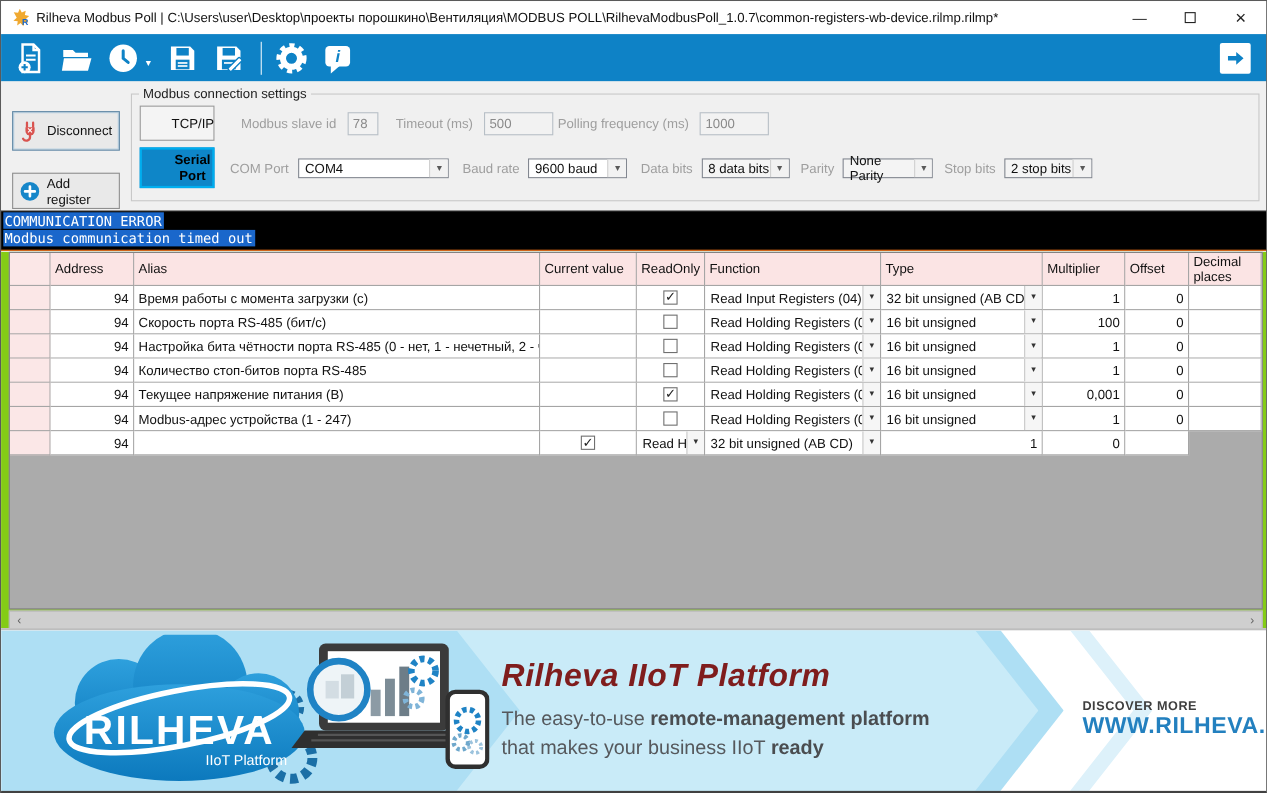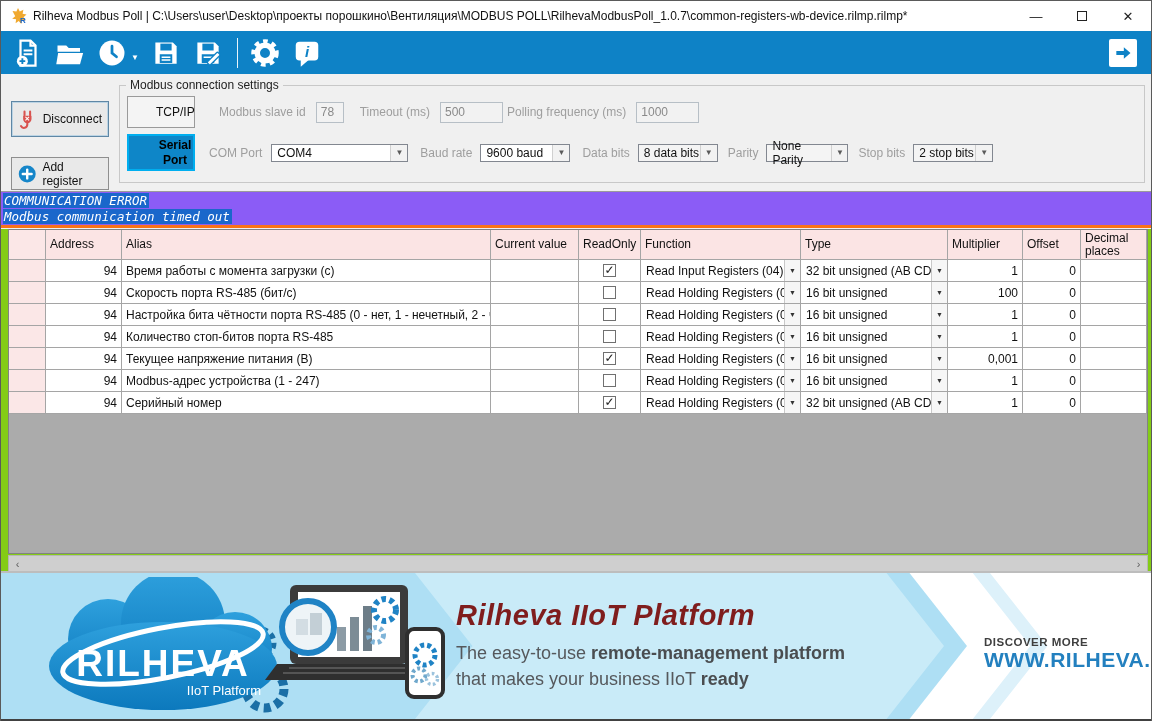--- a/index.html
+++ b/index.html
@@ -34,21 +34,21 @@
   .proto-btn { width:68px; background:#f4f4f4; border:1px solid #9a9a9a; font-size:12px; color:#111; text-align:center; cursor:default;padding-left:28px; }
   .proto-btn.tcp { height:32px; }
   .proto-btn.serial { height:37px; background:#0e86c8; color:#000000; font-weight:bold; border:2px solid #00aeef; line-height:1.25; }
   .fld-label { font-size:12px; color:#9e9e9e; white-space:nowrap; }
   .fld-input { height:21px; border:1px solid #b7bfc6; background:#f2f2f2; color:#8a8a8a; font-size:12px; padding:0 4px; font-family:"Liberation Sans",sans-serif; }
   .combo { height:18px; border:1px solid #828790; background:#fff; display:flex; align-items:center; font-size:12px; color:#111; padding-left:5px; position:relative; cursor:default; }
   .combo .arrow { margin-left:auto; width:17px; height:100%; display:flex; align-items:center; justify-content:center; color:#5a5a5a; font-size:8px; border-left:1px solid #d0d0d0; background:#f2f2f2; }
   .combo.flat { background:#f4f4f4; }
 
   
-  .errorbar { position:absolute; left:0; top:190px; width:100%; height:37px; background:#8b5cf6; border-top:1px solid #9b9b9b; border-bottom:3px solid #f97316; padding:1px 0 0 2px;font-style:italic; }
+  .errorbar { position:absolute; left:0; top:190px; width:100%; height:37px; background:#000000; border-top:1px solid #9b9b9b; border-bottom:1px solid #f97316; padding:1px 0 0 2px; }
   .err-line { font-family:"DejaVu Sans Mono",monospace; font-size:12.5px; line-height:16px; }
   .err-line span { background:#1a67cb; color:#fff; padding:0 2px 0 1px; }
 
   
   .table-area { position:absolute; left:0; top:228px; width:100%; height:342px; background:#84cc16; }
   .grid-wrap { position:absolute; left:7px; top:0; width:1140px; height:325px; border:1px solid #828282; background:#ababab; overflow:hidden; }
   .grid { display:grid; grid-template-columns:37px 76px 369px 88px 62px 160px 147px 75px 58px 66px; }
   .cell { border-right:1px solid #a5a5a5; border-bottom:1px solid #a5a5a5; font-size:12px; color:#111; background:#fff; display:flex; align-items:center; padding:0 4px; overflow:hidden; white-space:nowrap; }
   .hdr { background:#fbe4e4; height:30px; align-items:center; line-height:13px; white-space:normal; }
   .row-cell { height:22px; }
@@ -353,21 +353,20 @@
         <div class="cell row-cell cellcombo">
             <span class="txt">16 bit unsigned</span>
             <span class="dd">▼</span>
           </div>
         <div class="cell row-cell num">1</div>
         <div class="cell row-cell num">0</div>
         <div class="cell row-cell"></div>
 
         <div class="cell row-cell marker"></div>
         <div class="cell row-cell num">94</div>
-        <div class="cell row-cell">Серийный номер</div>
         <div class="cell row-cell"></div>
         <div class="cell row-cell ctr">
             <span class="cb checked"></span>
           </div>
         <div class="cell row-cell cellcombo">
             <span class="txt">Read Holding Registers (03)</span>
             <span class="dd">▼</span>
           </div>
         <div class="cell row-cell cellcombo">
             <span class="txt">32 bit unsigned (AB CD)</span>

